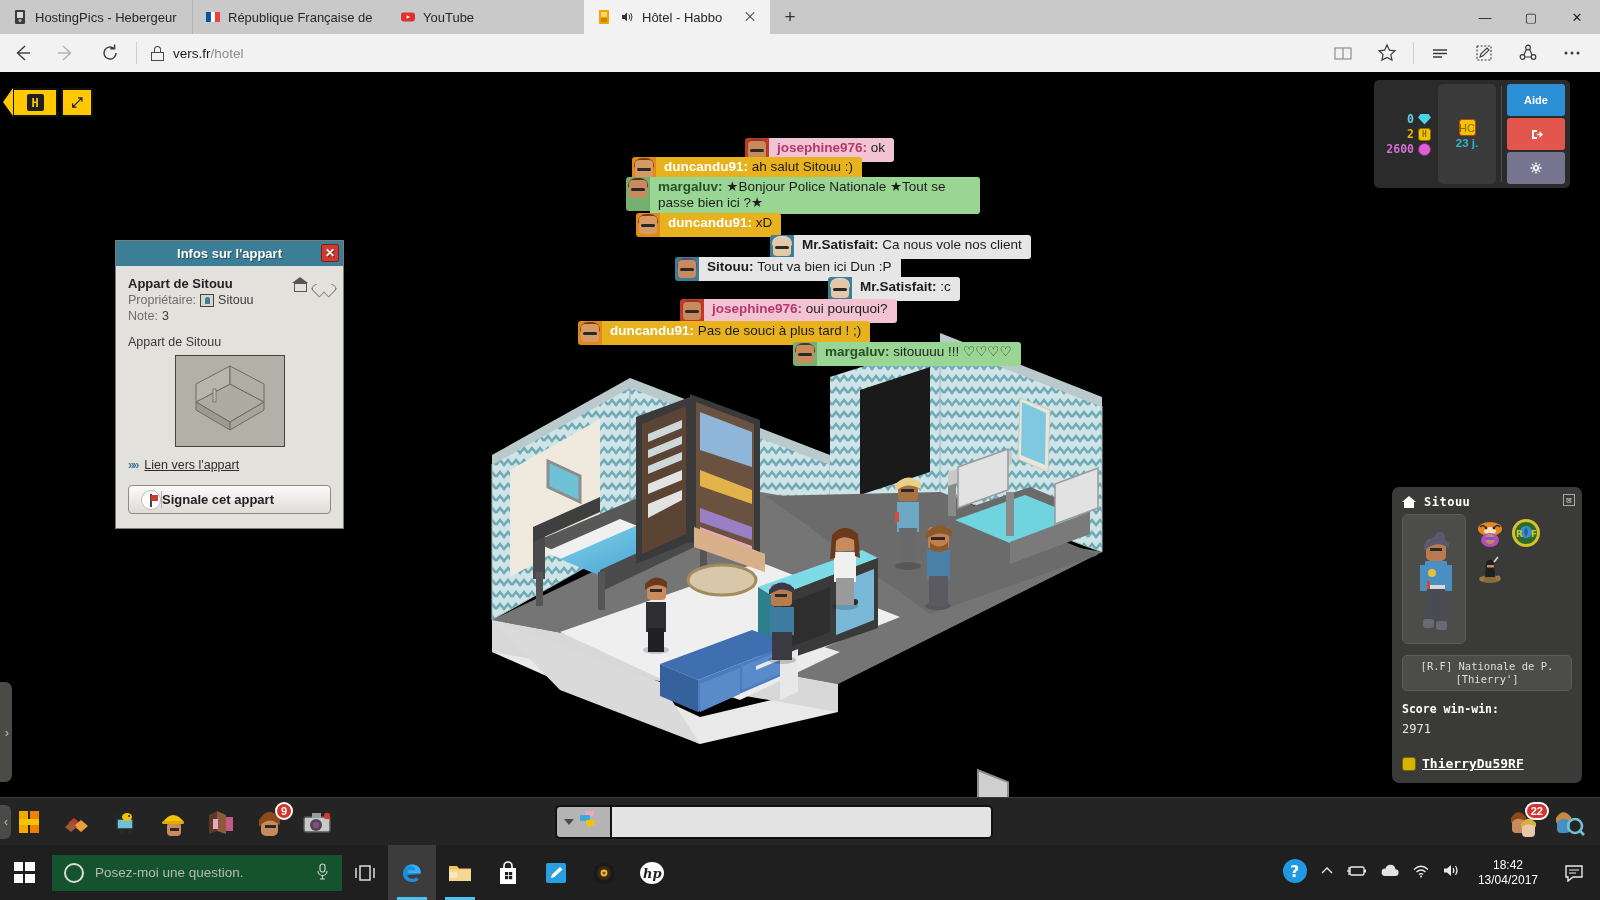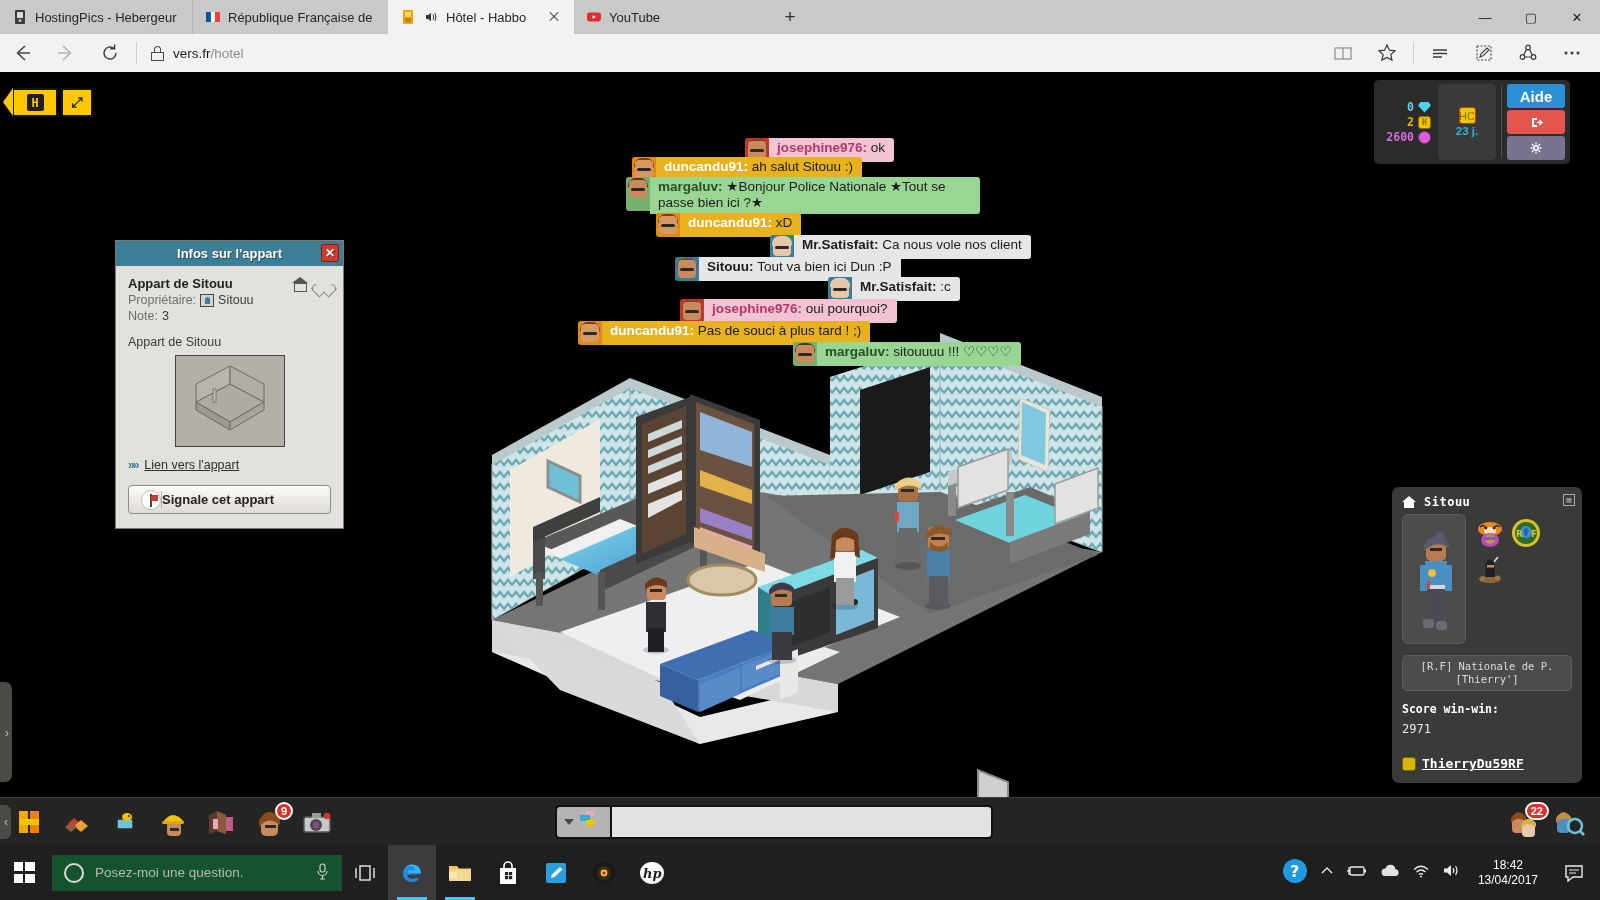--- a/index.html
+++ b/index.html
@@ -109,21 +109,21 @@
   .coinrow{ display:flex; align-items:center; gap:4px; font-size:11.5px; font-weight:bold; font-family:"DejaVu Sans Mono", monospace; }
   .coinrow .d{ color:#5ed2e8; } .coinrow .h{ color:#e8b400; } .coinrow .p{ color:#d36fd8; }
   .gem{ width:13px; height:11px; background:#49d4e8; clip-path:polygon(22% 0,78% 0,100% 36%,50% 100%,0 36%); }
   .hcoin{ width:13px; height:13px; border-radius:3px; background:#f2c300; border:1.5px solid #8a6d00; color:#8a6d00; font-size:8px; font-weight:bold; display:flex; align-items:center; justify-content:center; }
   .dia{ width:13px; height:13px; border-radius:50%; background:#e05fd6; border:1.5px solid #8c2b86; }
   .hcbox{ width:58px; background:#3a3a3a; border-radius:5px; display:flex; flex-direction:column; align-items:center; justify-content:center; padding:3px 0; }
   .hcbox .lbl{ color:#2bb8cf; font-size:11.5px; font-weight:bold; margin-top:1px; }
   .hcbadge{ width:17px; height:17px; border-radius:3px; background:#f2c300; border:1px solid #c2410c; color:#8a6d00; font-size:11px; font-weight:normal; display:flex; align-items:center; justify-content:center; }
   .hudsep{ width:1px; background:#4e4e4e; margin:2px 5px; }
   .hudbtns{ display:flex; flex-direction:column; gap:2px; }
-  .hudbtn{ width:58px; height:24px; border-radius:3px; display:flex; align-items:center; justify-content:center; font-size:15px; font-weight:bold; color:#fff; }
+  .hudbtn{ width:58px; height:32px; border-radius:3px; display:flex; align-items:center; justify-content:center; font-size:11px; font-weight:bold; color:#fff; }
   .hudbtn.aide{ background:#2b8fd6; }
   .hudbtn.out{ background:#e2564e; }
   .hudbtn.set{ background:#76748f; }
 
   
   .profile{ position:absolute; right:18px; top:415px; width:190px; background:#3a3a38; border-radius:7px; z-index:35;
             font-family:"DejaVu Sans Mono", monospace; }
   .profile .ph{ display:flex; align-items:center; gap:8px; padding:8px 9px 5px 10px; position:relative; }
   .homeico{ width:14px; height:12px; position:relative; }
   .homeico .r{ position:absolute; left:0; top:0; width:0;height:0; border-left:7px solid transparent; border-right:7px solid transparent; border-bottom:6px solid #fff; }
@@ -196,47 +196,47 @@
         <span class="tabico">
           <svg width="16" height="16" viewBox="0 0 16 16">
               <rect x="1" y="3" width="5" height="10" fill="#0055a4"></rect>
               <rect x="6" y="3" width="4" height="10" fill="#fff" stroke="#ccc" stroke-width="0.3"></rect>
               <rect x="10" y="3" width="5" height="10" fill="#ef4135"></rect>
             </svg>
         </span>
         <span class="tablabel">République Française de Ha</span>
       </div>
 
+      <div class="tab t4">
+        <span class="tabico">
+          <svg width="16" height="16" viewBox="0 0 16 16">
+              <rect x="1" y="3.5" width="14" height="9" rx="2.4" fill="#e02f2f"></rect>
+              <path d="M6.6 6.2v3.6L10 8z" fill="#fff"></path>
+            </svg>
+        </span>
+        <span class="tablabel">YouTube</span>
+      </div>
+
       <div class="tab active">
         <span class="tabico">
           <svg width="16" height="16" viewBox="0 0 16 16">
               <rect x="3" y="1" width="10" height="14" rx="1" fill="#f0a500"></rect>
               <rect x="5" y="3" width="6" height="5" fill="#ffd966"></rect>
               <rect x="5" y="9" width="6" height="4" fill="#c98300"></rect>
             </svg>
         </span>
         <span class="tabico">
           <svg width="16" height="16" viewBox="0 0 16 16">
               <path d="M3 6h2.5L8 3.5v9L5.5 10H3z" fill="#333"></path>
               <path d="M10 5.5q1.6 2.5 0 5" stroke="#333" stroke-width="1" fill="none"></path>
               <path d="M11.8 4q2.4 4 0 8" stroke="#333" stroke-width="1" fill="none"></path>
             </svg>
         </span>
         <span class="tablabel">Hôtel - Habbo</span>
         <span class="tabclose"></span>
-      </div>
-
-      <div class="tab t4">
-        <span class="tabico">
-          <svg width="16" height="16" viewBox="0 0 16 16">
-              <rect x="1" y="3.5" width="14" height="9" rx="2.4" fill="#e02f2f"></rect>
-              <path d="M6.6 6.2v3.6L10 8z" fill="#fff"></path>
-            </svg>
-        </span>
-        <span class="tablabel">YouTube</span>
       </div>
 
       <div class="newtab">+</div>
 
       <div class="winbtns">
         <div class="winbtn">—</div>
         <div class="winbtn">▢</div>
         <div class="winbtn close">✕</div>
       </div>
     </div>
@@ -503,21 +503,21 @@
 
       <div class="bub" style="left:626px;top:105px">
         <span class="av" style="background:#76b070;height:34px">
             <span class="hair" style="background:#5d3118"></span>
             <span class="face" style="background:#c98b5e"></span>
             <span class="eyes"></span>
           </span>
         <span class="bd" style="background:#9ad693;border-radius:0 3px 3px 0;width:330px"><b style="color:#2b4d27">margaluv</b><b style="color:#2b4d27">: </b><span>★Bonjour Police Nationale ★Tout se passe bien ici ?★</span></span>
       </div>
 
-      <div class="bub" style="left:656px;top:141px">
+      <div class="bub" style="left:636px;top:141px">
         <span class="av" style="background:#e08b17">
             <span class="hair" style="background:#7a3a14"></span>
             <span class="face" style="background:#d69a62"></span>
             <span class="eyes"></span>
           </span>
         <span class="bd" style="background:#e8b21e;border-radius:0 3px 3px 0"><b style="color:#fff">duncandu91</b><b style="color:#fff">: </b><span>xD</span></span>
       </div>
 
       <div class="bub" style="left:770px;top:163px">
         <span class="av" style="background:#3d7e97">

